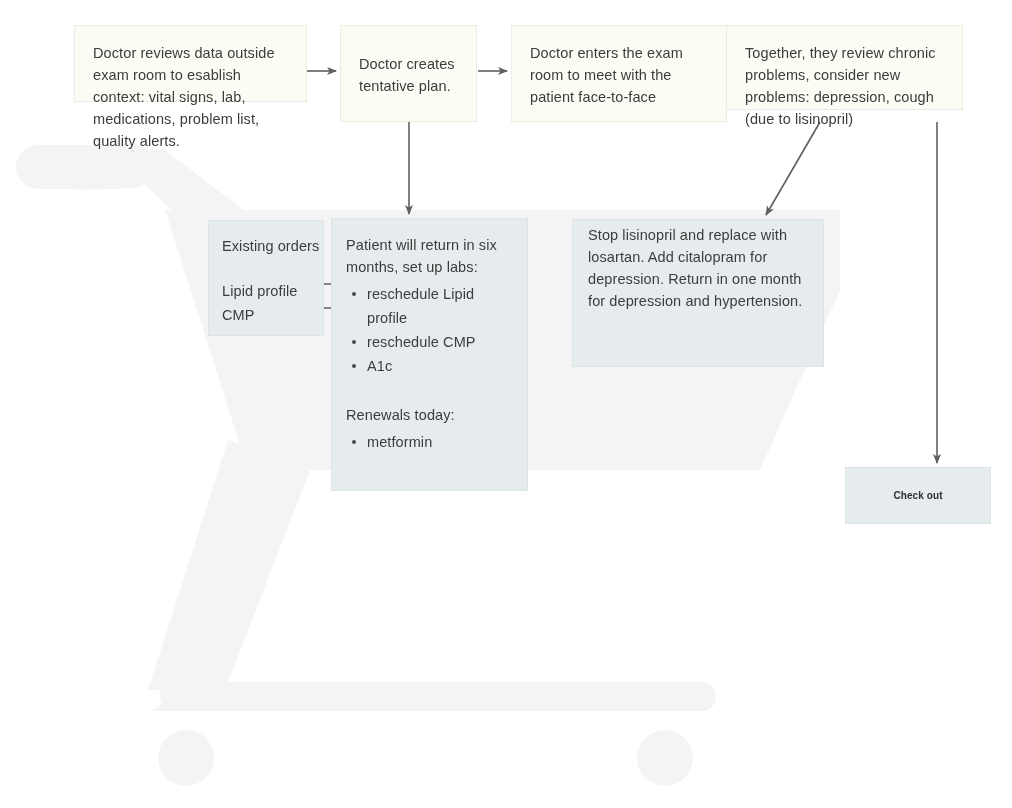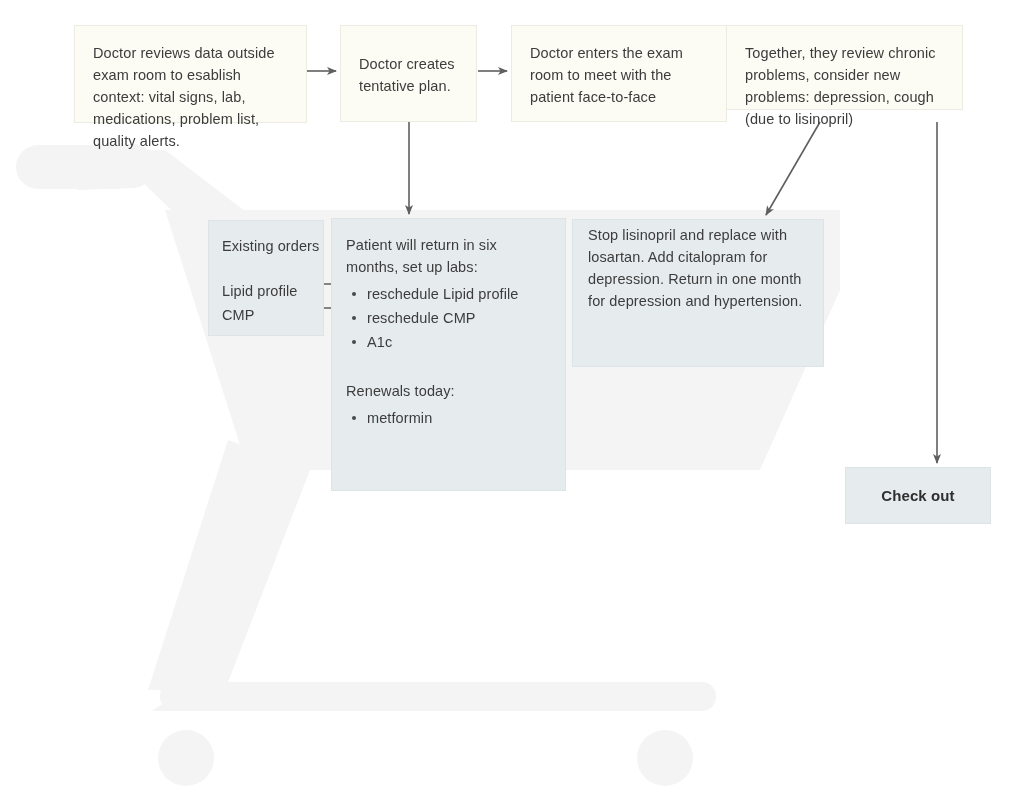--- a/index.html
+++ b/index.html
@@ -44,21 +44,21 @@
     border-color: #dde4e7;
     padding: 16px 18px 14px 18px;
   }
   .node.checkout {
     background: #e6ecee;
     border-color: #dde4e7;
     display: flex;
     align-items: center;
     justify-content: center;
     font-weight: bold;
-    font-size: 15px;
+    font-size: 10px;
     color: #2f2f2f;
   }
   .node p {
     margin: 0;
   }
   .node .spacer {
     height: 22px;
   }
   ul.bullets {
     list-style: none;
@@ -144,21 +144,21 @@
       <line x1="478" y1="71" x2="507" y2="71" marker-end="url(#ah)"></line>
       <line x1="696" y1="71" x2="725" y2="71" marker-end="url(#ah)"></line>
       <line x1="409" y1="122" x2="409" y2="214" marker-end="url(#ah)"></line>
       <line x1="820" y1="122" x2="766" y2="215" marker-end="url(#ah)"></line>
       <line x1="937" y1="122" x2="937" y2="463" marker-end="url(#ah)"></line>
       <line x1="284" y1="284" x2="344" y2="284" marker-end="url(#ah)"></line>
       <line x1="244" y1="308" x2="344" y2="308" marker-end="url(#ah)"></line>
     </g>
   </svg>
 
-  <div class="node step" style="left:74px; top:25px; width:233px; height:98px;">
+  <div class="node step" style="left:74px; top:25px; width:233px; height:77px;">
     <p>Doctor reviews data outside exam room to esablish context: vital signs, lab, medications, problem list, quality alerts.</p>
   </div>
 
   <div class="node step" style="left:340px; top:25px; width:137px; height:97px; display:flex; align-items:center;">
     <p>Doctor creates tentative plan.</p>
   </div>
 
   <div class="node step" style="left:511px; top:25px; width:216px; height:97px;">
     <p>Doctor enters the exam room to meet with the patient face-to-face</p>
   </div>
@@ -166,21 +166,21 @@
   <div class="node step" style="left:726px; top:25px; width:237px; height:85px;">
     <p>Together, they review chronic problems, consider new problems: depression, cough (due to lisinopril)</p>
   </div>
 
   <div class="node detail" style="left:208px; top:220px; width:116px; height:116px; padding:14px 0 14px 13px; border:1px solid #dde4e7;">
     <div class="orders-title">Existing orders</div>
     <div class="order-line">Lipid profile</div>
     <div class="order-line">CMP</div>
   </div>
 
-  <div class="node detail" style="left:331px; top:218px; width:235px; height:273px; padding:15px 12px 12px 14px;">
+  <div class="node detail" style="left:331px; top:218px; width:197px; height:273px; padding:15px 12px 12px 14px;">
     <p style="margin-bottom:4px;">Patient will return in six months, set up labs:</p>
     <ul class="bullets">
       <li>reschedule Lipid profile</li>
       <li>reschedule CMP</li>
       <li>A1c</li>
     </ul>
     <div class="spacer"></div>
     <p style="margin-bottom:4px;">Renewals today:</p>
     <ul class="bullets">
       <li>metformin</li>

